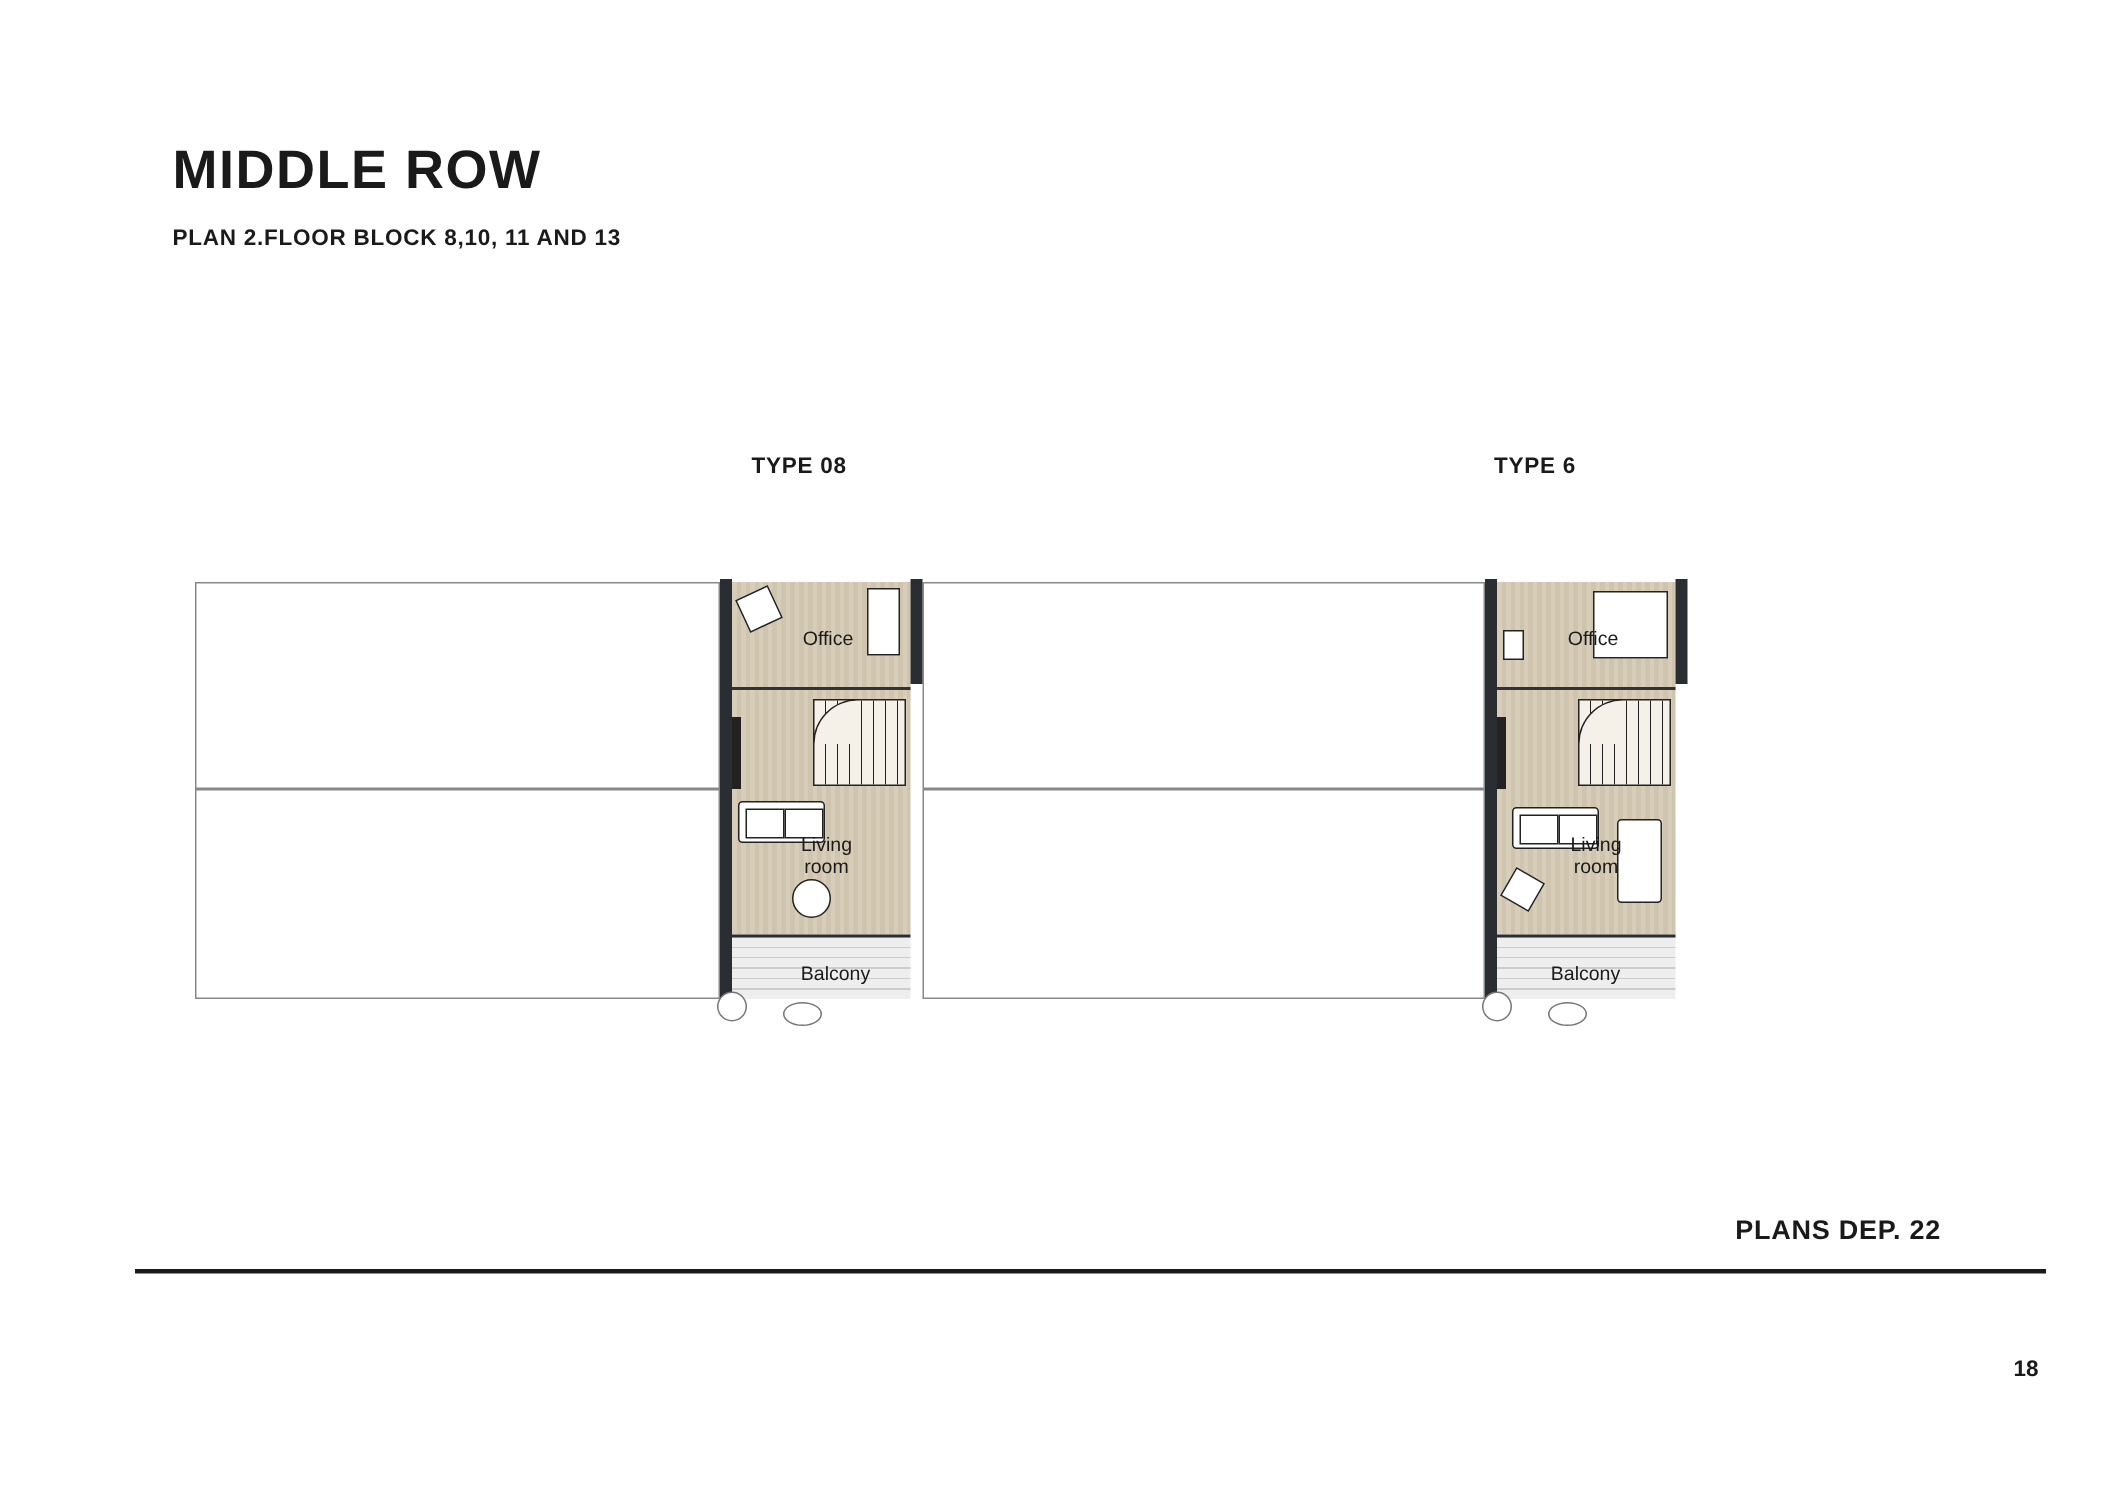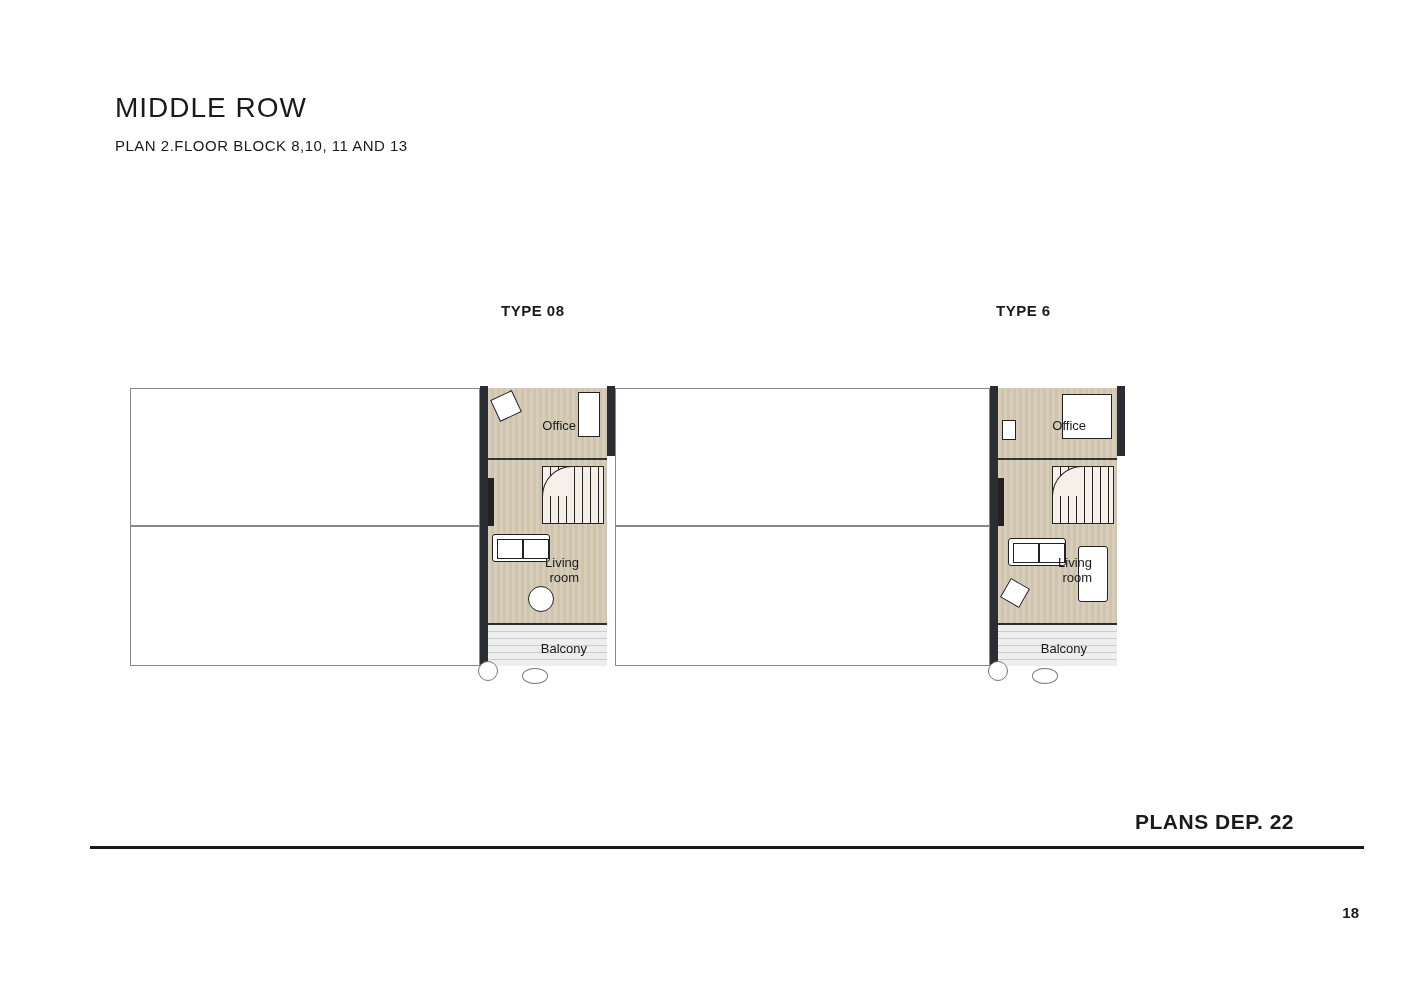--- a/index.html
+++ b/index.html
@@ -8,30 +8,30 @@
     height: 1000px;
     background: #fff;
     font-family: Arial, Helvetica, sans-serif;
     color: #1a1a1a;
     position: relative;
   }
   .page-title {
     position: absolute;
     left: 115px;
     top: 92px;
-    font-size: 28px;
-    font-weight: 400;
+    font-size: 36px;
+    font-weight: 700;
     letter-spacing: 1px;
   }
   .page-subtitle {
     position: absolute;
     left: 115px;
-    top: 137px;
+    top: 150px;
     font-size: 15px;
-    font-weight: 400;
+    font-weight: 700;
     letter-spacing: 0.5px;
   }
   .type-label {
     position: absolute;
     font-size: 15px;
     font-weight: 600;
     letter-spacing: 0.5px;
   }
   .type-08 { left: 501px; top: 302px; }
   .type-11 { left: 996px; top: 302px; }
@@ -218,29 +218,29 @@
     width: 26px; height: 16px;
     border: 1.2px solid #777;
     border-radius: 50%;
     background: #fff;
   }
 
   .room-label {
     position: absolute;
     font-size: 13px;
     color: #1a1a1a;
-    text-align: right;
+    text-align: center;
     line-height: 1.15;
   }
 
   .footer-label {
     position: absolute;
     right: 120px;
     top: 810px;
-    font-size: 21px;
+    font-size: 18px;
     font-weight: 600;
     letter-spacing: 0.5px;
   }
   .footer-rule {
     position: absolute;
     left: 90px;
     right: 50px;
     top: 846px;
     height: 3px;
     background: #1a1a1a;

